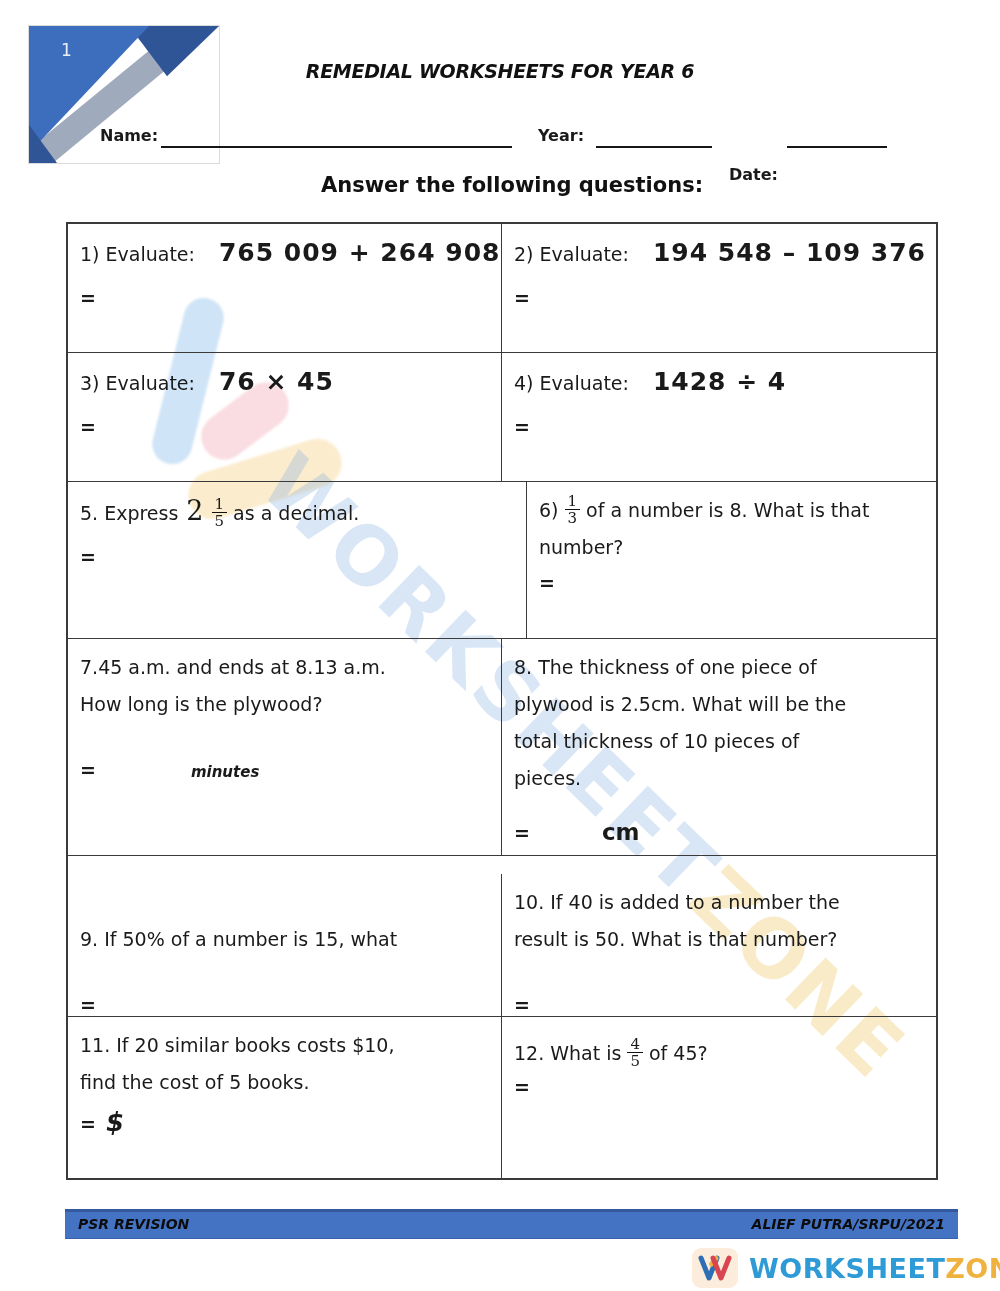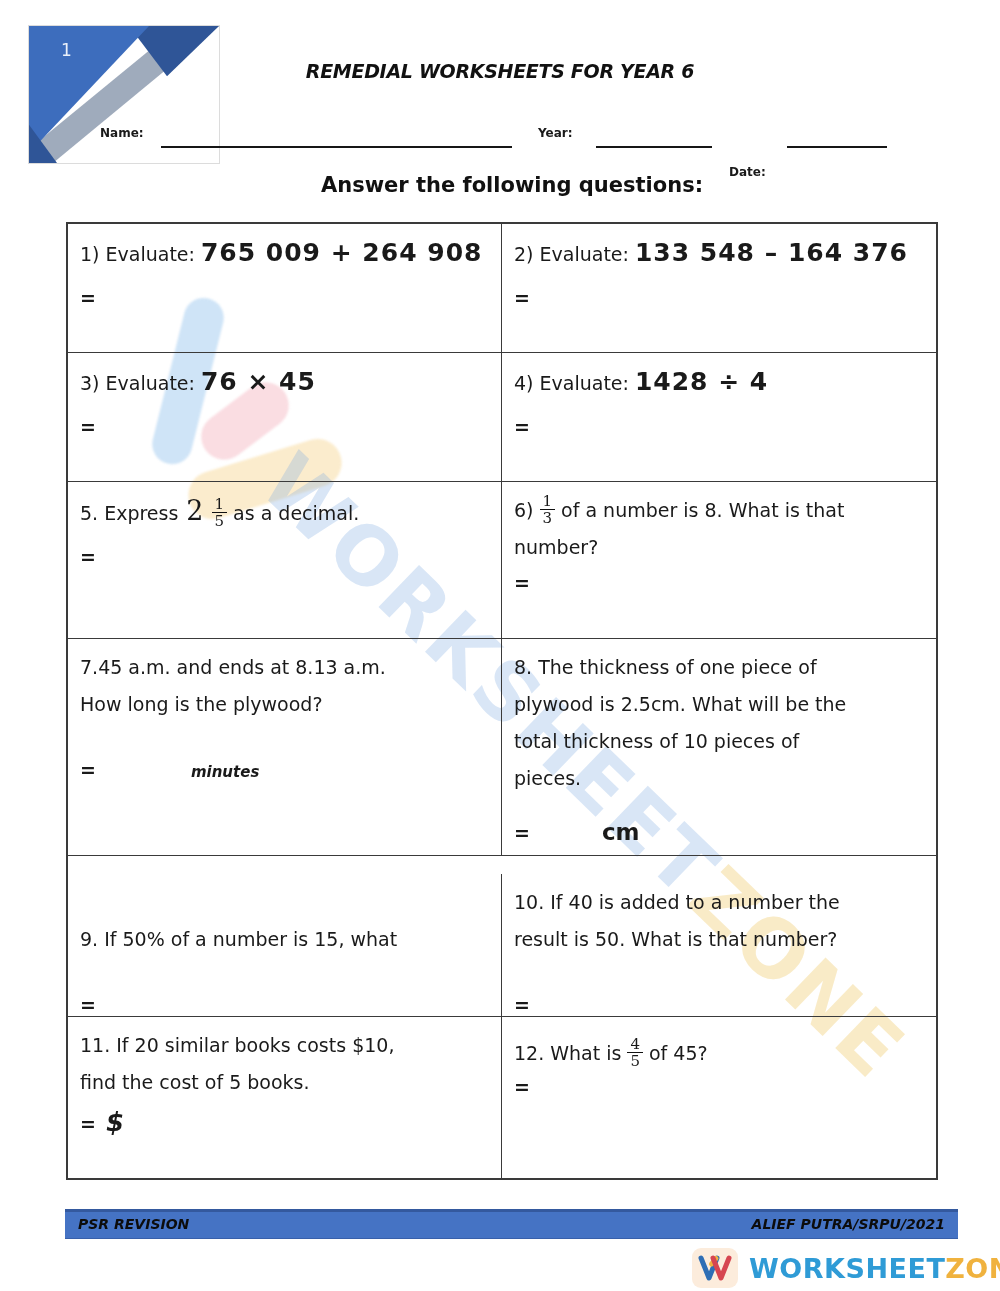--- a/index.html
+++ b/index.html
@@ -24,43 +24,43 @@
   
   .corner-logo{position:absolute;left:28px;top:25px;width:190px;height:137px;background:#fff;border:1px solid #dcdcdc;}
   .corner-logo svg{position:absolute;inset:0;width:100%;height:100%;}
   .corner-num{position:absolute;left:32px;top:14px;color:#eaf0fa;font-size:17px;}
 
   
   .title{
     position:absolute;top:60px;left:0;width:100%;text-align:center;
     font-weight:bold;font-style:italic;font-size:19px;letter-spacing:-0.3px;color:#111;
   }
-  .fields{position:absolute;top:126px;left:0;width:100%;height:26px;font-size:12px;}
+  .fields{position:absolute;top:126px;left:0;width:100%;height:26px;font-size:16px;}
   .f-label{position:absolute;top:0;font-weight:bold;}
   .f-line{position:absolute;top:0;height:20px;border-bottom:2px solid #161616;}
   .lbl-name{left:100px;}  .line-name{left:161px;width:351px;}
   .lbl-year{left:538px;}  .line-year{left:596px;width:116px;}
   .lbl-date{left:729px;margin-top:39px;}  .line-date{left:787px;width:100px;}
 
   .instruction{
     position:absolute;top:173px;left:0;width:100%;text-align:center;
     font-weight:bold;font-size:21px;color:#111;padding-left:12px;
   }
 
   
   .qtable{position:absolute;left:66px;top:222px;width:872px;border:2px solid #3a3a3a;box-sizing:border-box;background:transparent;}
   .row{display:flex;}
   .row + .row{border-top:1.6px solid #3a3a3a;}
   .cell{box-sizing:border-box;padding:10px 12px 0 12px;overflow:hidden;}
   .cell.c1{width:433px;}
   .cell.c2{width:437px;border-left:1.6px solid #3a3a3a;flex:1;}
-  .r1{height:128px;} .r2{height:128px;} .r3{height:156px;} .r4{height:216px;} .r5{height:160px;align-items:flex-end;} .r6{height:161px;}
+  .r1{height:128px;} .r2{height:128px;} .r3{height:156px;gap:25px;} .r4{height:216px;} .r5{height:160px;align-items:flex-end;} .r6{height:161px;}
 
   .q-line{font-size:19px;line-height:37px;white-space:nowrap;}
-  .q-expr{font-size:25px;font-weight:bold;letter-spacing:1px;margin-left:6px;}
+  .q-expr{font-size:25px;font-weight:bold;letter-spacing:1px;margin-left:24px;}
   .q-eq{font-weight:bold;font-size:19px;margin-top:14px;}
   .q-ans{display:flex;align-items:baseline;font-weight:bold;font-size:19px;}
 
   .mt-lg{margin-top:36px;} .mt-md{margin-top:22px;} .mt-sm{margin-top:6px;}
   .unit-min{font-style:italic;font-weight:bold;font-size:15px;margin-left:95px;}
   .unit-cm{font-weight:bold;font-size:23px;margin-left:72px;}
   .unit-dollar{font-weight:bold;font-style:italic;font-size:26px;margin-left:10px;}
   .whole{font-family:"DejaVu Serif","Liberation Serif",serif;font-size:27px;margin:0 2px 0 8px;}
   .frac{
     display:inline-flex;flex-direction:column;align-items:center;vertical-align:middle;
@@ -116,21 +116,21 @@
   <div class="instruction">Answer the following questions:</div>
 
   <div class="qtable">
 
     <div class="row r1">
       <div class="cell c1">
         <div class="q-line"><span>1) Evaluate:</span><span class="q-expr">765 009 + 264 908</span></div>
         <div class="q-eq">=</div>
       </div>
       <div class="cell c2">
-        <div class="q-line"><span>2) Evaluate:</span><span class="q-expr">133 548 – 164 376</span></div>
+        <div class="q-line"><span>2) Evaluate:</span><span class="q-expr">194 548 – 109 376</span></div>
         <div class="q-eq">=</div>
       </div>
     </div>
 
     <div class="row r2">
       <div class="cell c1">
         <div class="q-line"><span>3) Evaluate:</span><span class="q-expr">76 × 45</span></div>
         <div class="q-eq">=</div>
       </div>
       <div class="cell c2">

